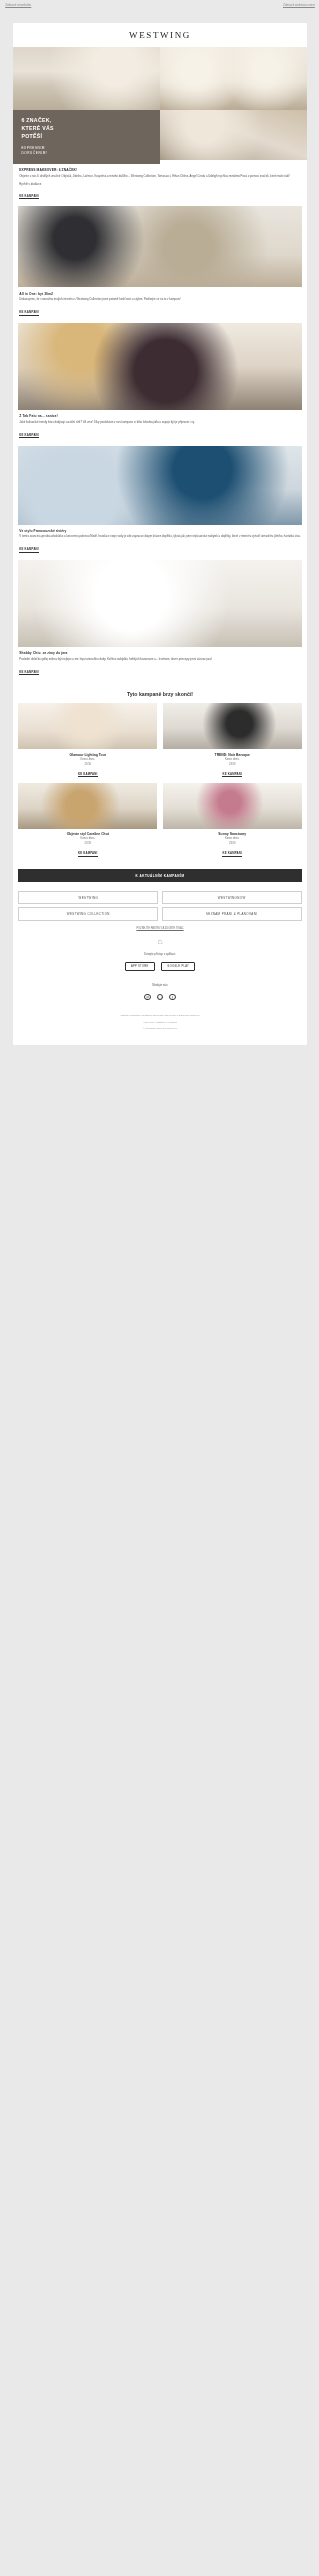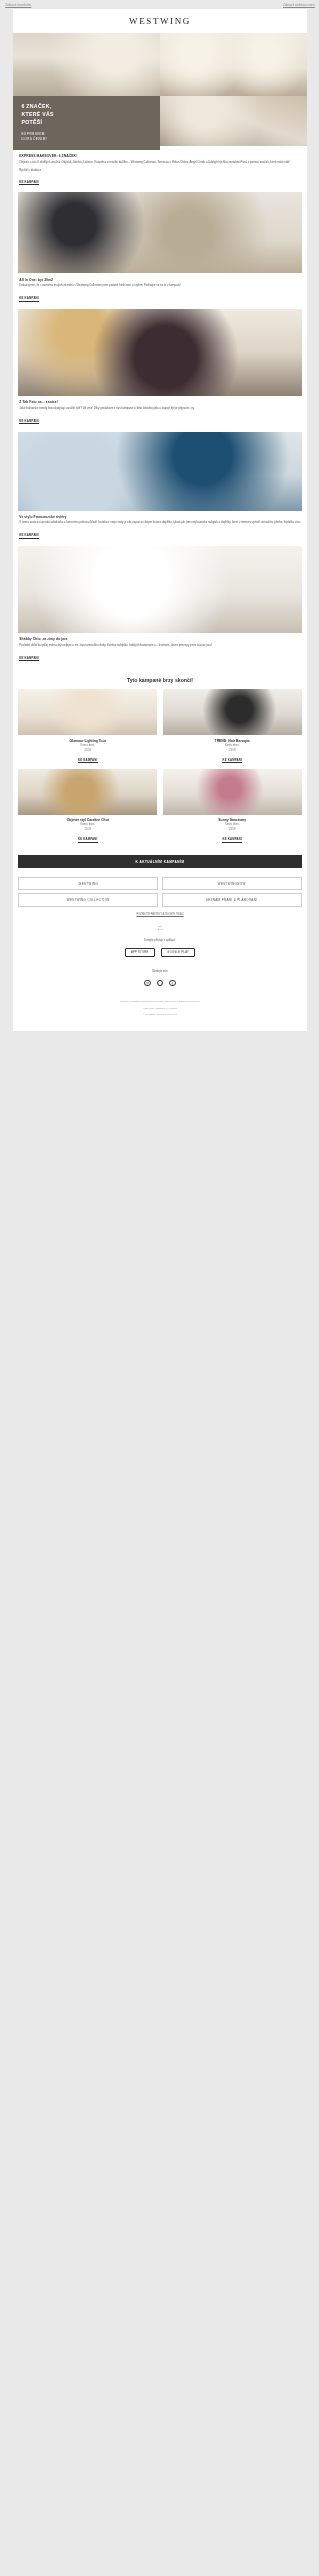--- a/index.html
+++ b/index.html
@@ -11,21 +11,21 @@
     color: #3b3b3b;
     -webkit-font-smoothing: antialiased;
   }
   .preheader {
     display:flex; justify-content:space-between;
     padding: 3.1px 5.2px 2.1px 5.2px;
     font-size: 3.1px; color:#8a8a8a;
   }
   .preheader a { color:#8a8a8a; text-decoration: underline; }
   .sheet {
-    width: 294px; margin: 0 auto; background:#ffffff;
+    width: 294px; margin: 14px auto; background:#ffffff;
   }
   .logo-wrap { text-align:center; padding: 7.3px 0 6.3px 0; background:#fff; }
   .logo {
     font-family: "Liberation Serif", serif;
     letter-spacing: 1.6px; font-size: 9px; color:#1d1d1d; font-weight: 400;
   }
   .hero-grid { display:flex; gap:0; }
   .hero-left { width: 50%; }
   .hero-right { width: 50%; }
 

